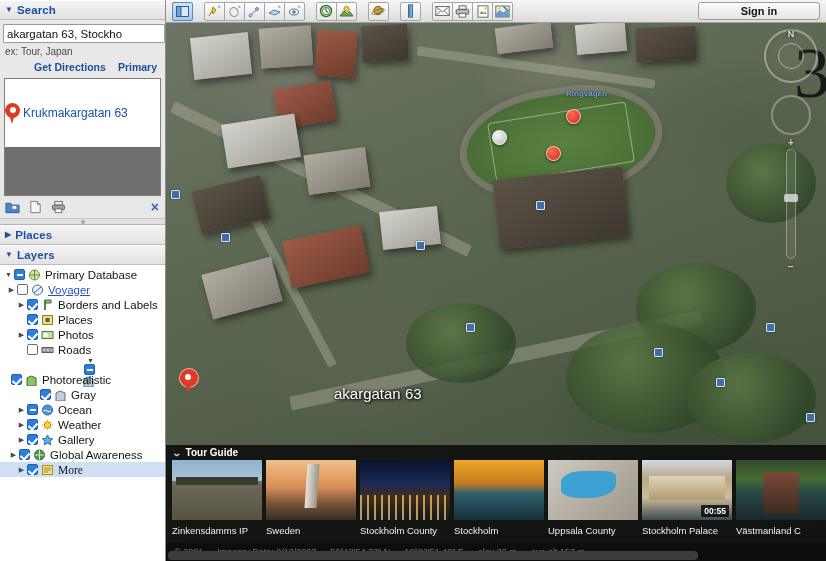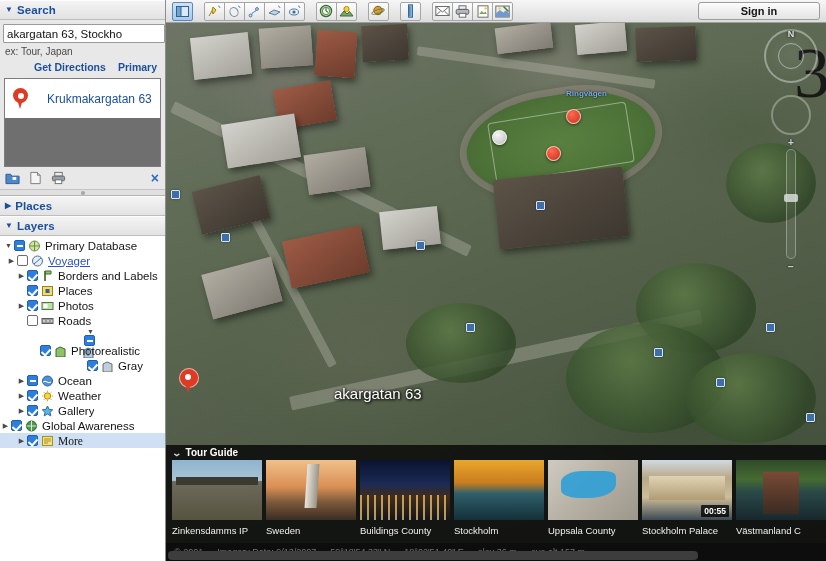--- a/index.html
+++ b/index.html
@@ -61,21 +61,21 @@
   .links { text-align: right; margin-top: 4px; padding-right: 3px; }
   .links a {
     color: #1b4f9c; font-weight: bold; font-size: 10.5px;
     text-decoration: none; margin-left: 9px; cursor: default;
   }
 
   
   .results-wrap { margin: 5px 4px 0 4px; border: 1px solid #7d7d7d; background:#7d7d7d; }
   .result-item {
     background: #fff; display: flex; align-items: center;
-    height: 39px; padding-left: 8px; gap: 19px;
+    height: 68px; gap: 3px;
   }
   .pin {
     width: 15px; height: 21px; position: relative; flex: none;
   }
   .pin::before{
     content:""; position:absolute; left:0; top:0;
     width:15px; height:15px; border-radius:50%;
     background:#dd3b23;
   }
   .pin::after{
@@ -471,29 +471,29 @@
         </div>
         <div class="node" style="padding-left: 16px; flex-direction: column;">
           <span class="exp down"></span>
           <span class="cb partial"></span>
           <span class="licon"><svg viewBox="0 0 13 12" width="13" height="12">
               <path d="M2 10V4l4-2 5 2v8H2z" fill="#b8cddd" stroke="#4a6f8c"></path>
               <path d="M6 2v8" stroke="#4a6f8c"></path>
             </svg></span>
           <span class="lbl">3D Buildings</span>
         </div>
+        <div class="node" style="">
+          <span class="exp"></span>
+          <span class="cb on"></span>
+          <span class="licon"><svg viewBox="0 0 13 12" width="13" height="12">
+              <path d="M2 10V4l4-2 5 2v8H2z" fill="#8fc06a" stroke="#41692d"></path>
+            </svg></span>
+          <span class="lbl">Photorealistic</span>
+        </div>
         <div class="node" style="padding-left: 29px;">
-          <span class="exp"></span>
-          <span class="cb on"></span>
-          <span class="licon"><svg viewBox="0 0 13 12" width="13" height="12">
-              <path d="M2 10V4l4-2 5 2v8H2z" fill="#8fc06a" stroke="#41692d"></path>
-            </svg></span>
-          <span class="lbl">Photorealistic</span>
-        </div>
-        <div class="node" style="padding-left: 29px; margin-left: 47px;">
           <span class="exp"></span>
           <span class="cb on"></span>
           <span class="licon"><svg viewBox="0 0 13 12" width="13" height="12">
               <path d="M2 10V4l4-2 5 2v8H2z" fill="#c3cdd6" stroke="#5e707f"></path>
             </svg></span>
           <span class="lbl">Gray</span>
         </div>
         <div class="node" style="padding-left: 16px;">
           <span class="exp right"></span>
           <span class="cb partial"></span>
@@ -513,21 +513,21 @@
           <span class="lbl">Weather</span>
         </div>
         <div class="node" style="padding-left: 16px;">
           <span class="exp right"></span>
           <span class="cb on"></span>
           <span class="licon"><svg viewBox="0 0 13 12" width="13" height="12">
               <path d="M6.5 1l1.6 3.4 3.6.4-2.7 2.5.8 3.6-3.3-1.9-3.3 1.9.8-3.6L1.3 4.8l3.6-.4z" fill="#5ab3e8" stroke="#2a6e9c"></path>
             </svg></span>
           <span class="lbl">Gallery</span>
         </div>
-        <div class="node" style="padding-left: 0;">
+        <div class="node" style="padding-left: 8px;">
           <span class="exp right"></span>
           <span class="cb on"></span>
           <span class="licon"><svg viewBox="0 0 13 12" width="13" height="12">
               <circle cx="6.5" cy="6" r="5" fill="#4f9a4a" stroke="#2a5f2a"></circle>
               <path d="M1.5 6h10M6.5 1v10" stroke="#d6ecd0" fill="none"></path>
             </svg></span>
           <span class="lbl">Global Awareness</span>
         </div>
         <div class="node sel" style="padding-left: 16px;">
           <span class="exp right"></span>
@@ -733,21 +733,21 @@
             <div class="tg-item">
               <div class="tg-thumb">
                 <div class="img im-tower"></div>
               </div>
               <div class="tg-cap">Sweden</div>
             </div>
             <div class="tg-item">
               <div class="tg-thumb">
                 <div class="img im-night"></div>
               </div>
-              <div class="tg-cap">Buildings County</div>
+              <div class="tg-cap">Stockholm County</div>
             </div>
             <div class="tg-item">
               <div class="tg-thumb">
                 <div class="img im-autumn"></div>
               </div>
               <div class="tg-cap">Stockholm</div>
             </div>
             <div class="tg-item">
               <div class="tg-thumb">
                 <div class="img im-map"></div>

